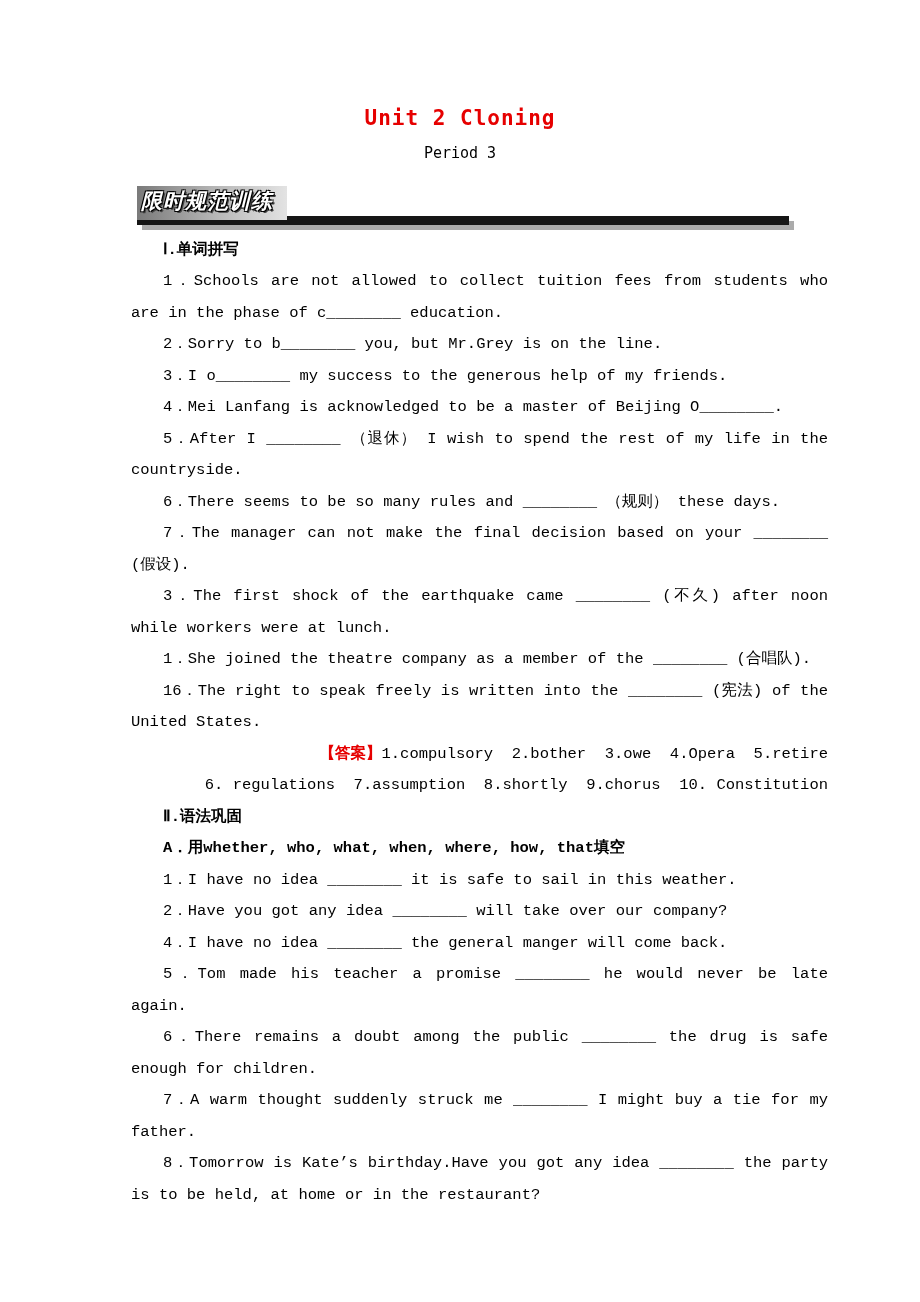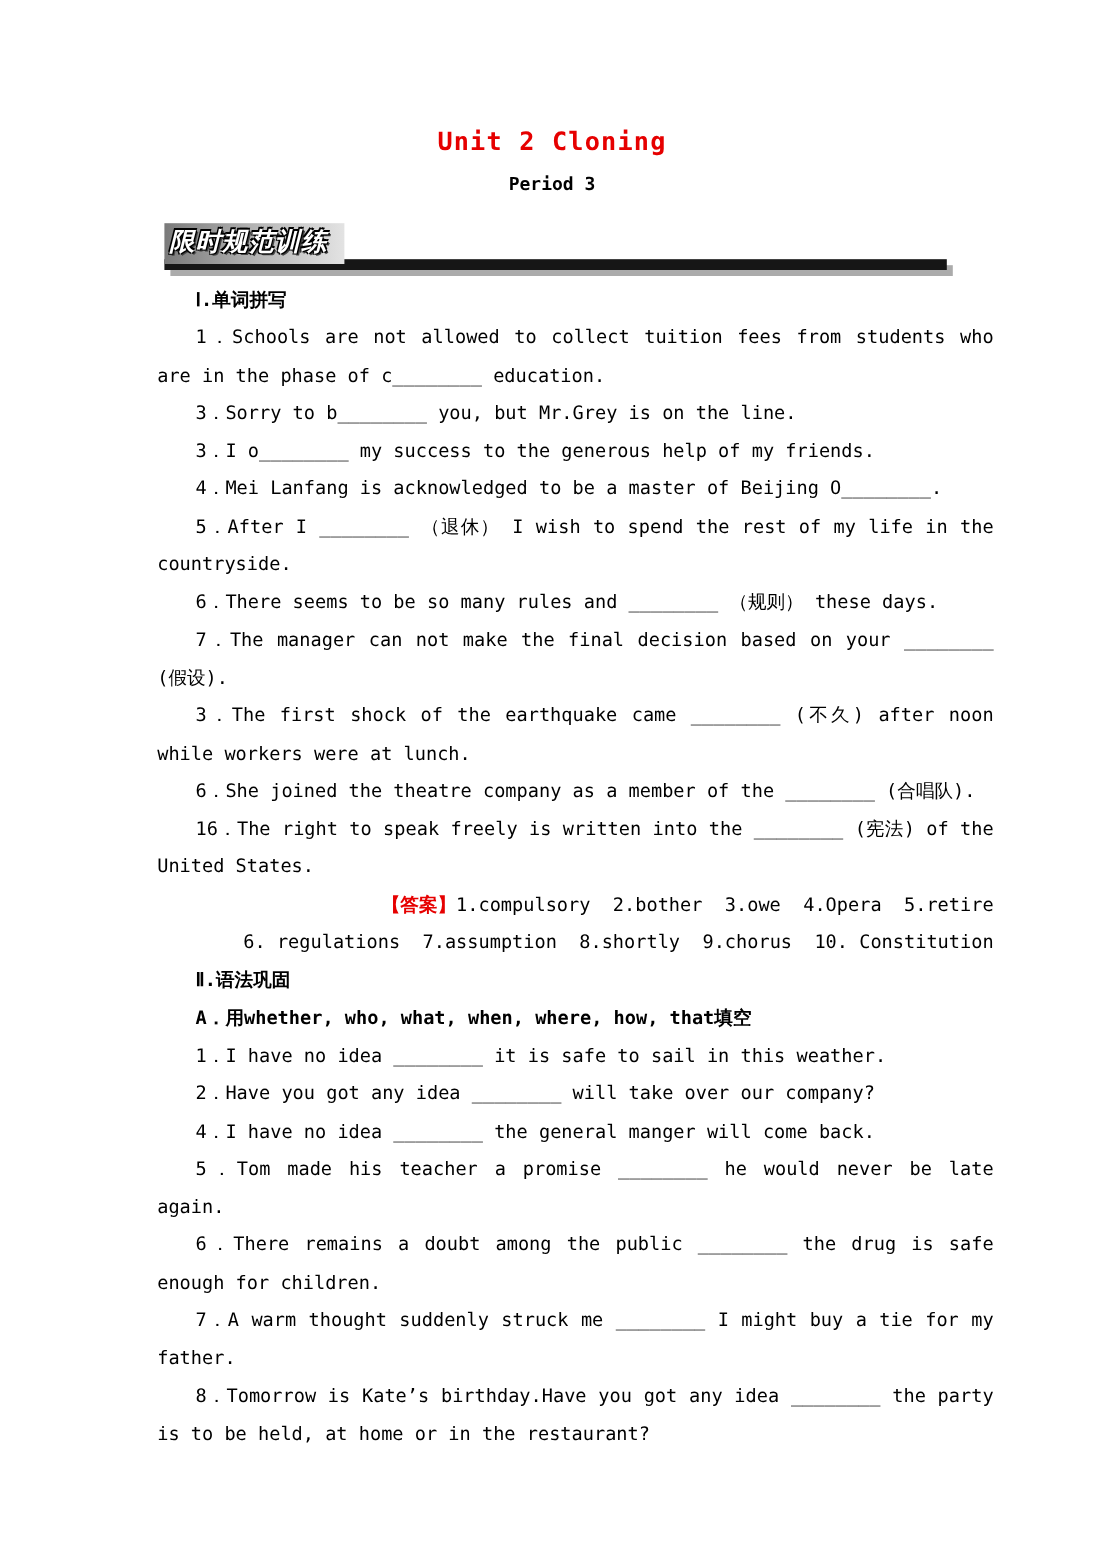--- a/index.html
+++ b/index.html
@@ -15,21 +15,21 @@
   .header { padding-top: 106px; text-align: center; }
   .doc-title {
     font-size: 21px;
     font-weight: bold;
     color: #e60000;
     letter-spacing: 1px;
   }
   .doc-subtitle {
     margin-top: 14px;
     font-size: 15px;
-    font-weight: bold;
+    font-weight: normal;
     color: #000000;
   }
   .content {
     padding: 18px 92px 40px 131px; 
     font-size: 15.5px;
     line-height: 31.5px;
   }
   
   .banner { width: 652px; margin: 6px 0 10px 6px; font-style: italic; }
   .banner-label-wrap {
@@ -55,20 +55,21 @@
     height: 9px;
     margin-top: -4px;
     background: #161616;
     box-shadow: 5px 5px 0 #ababab;
   }
   
   .para {
     margin: 0;
     text-indent: 32px;
     text-align: justify;
+    font-family: Liberation Mono, monospace;
   }
   .para.ans { white-space: pre-wrap; text-align: right; }
   .bold { font-weight: bold; }
   .ans-label { color: #e60000; font-weight: bold; }
 </style>
 </head>
 <body>
 
 <div class="page">
 
@@ -82,28 +83,28 @@
     <div class="banner">
       <div class="banner-label-wrap">
         <span class="banner-label">限时规范训练</span>
       </div>
       <div class="banner-bar"></div>
     </div>
 
     <p class="para bold">Ⅰ.单词拼写</p>
 
     <p class="para">1．Schools are not allowed to collect tuition fees from students who are in the phase of c________ education.</p>
-    <p class="para">3．Sorry to b________ you, but Mr.Grey is on the line.</p>
+    <p class="para">2．Sorry to b________ you, but Mr.Grey is on the line.</p>
     <p class="para">3．I o________ my success to the generous help of my friends.</p>
     <p class="para">4．Mei Lanfang is acknowledged to be a master of Beijing O________.</p>
     <p class="para">5．After I ________ （退休） I wish to spend the rest of my life in the countryside.</p>
     <p class="para">6．There seems to be so many rules and ________ （规则） these days.</p>
     <p class="para">7．The manager can not make the final decision based on your ________ (假设).</p>
     <p class="para">3．The first shock of the earthquake came ________ (不久) after noon while workers were at lunch.</p>
-    <p class="para">6．She joined the theatre company as a member of the ________ (合唱队).</p>
+    <p class="para">1．She joined the theatre company as a member of the ________ (合唱队).</p>
     <p class="para">16．The right to speak freely is written into the ________ (宪法) of the United States.</p>
 
     <p class="para ans"><span class="ans-label">【答案】</span><span>1.compulsory  2.bother  3.owe  4.Opera  5.retire</span></p>
     <p class="para ans"><span>6. regulations  7.assumption  8.shortly  9.chorus  10. Constitution</span></p>
 
     <p class="para bold">Ⅱ.语法巩固</p>
     <p class="para bold">A．用whether, who, what, when, where, how, that填空</p>
 
     <p class="para">1．I have no idea ________ it is safe to sail in this weather.</p>
     <p class="para">2．Have you got any idea ________ will take over our company?</p>

